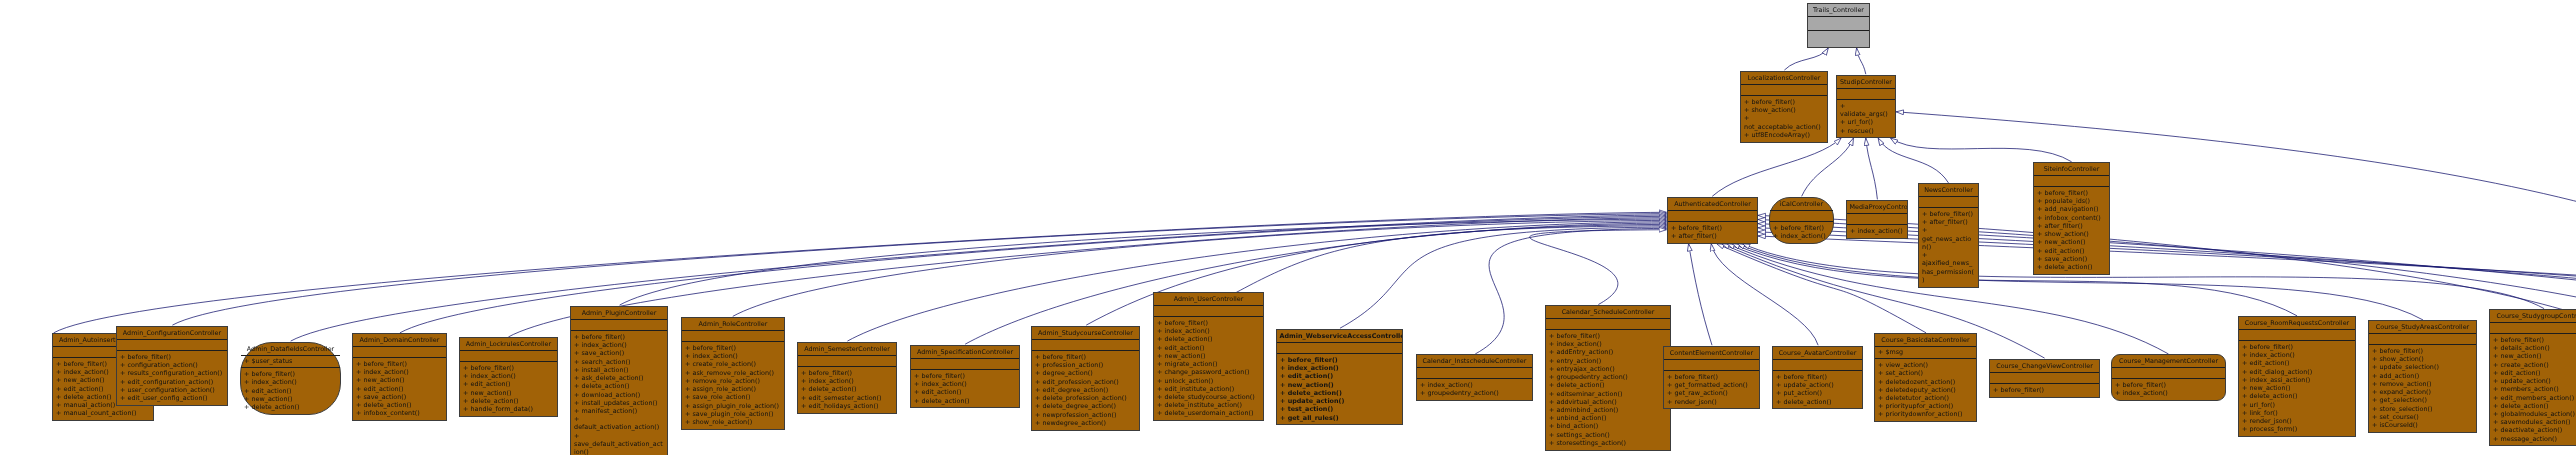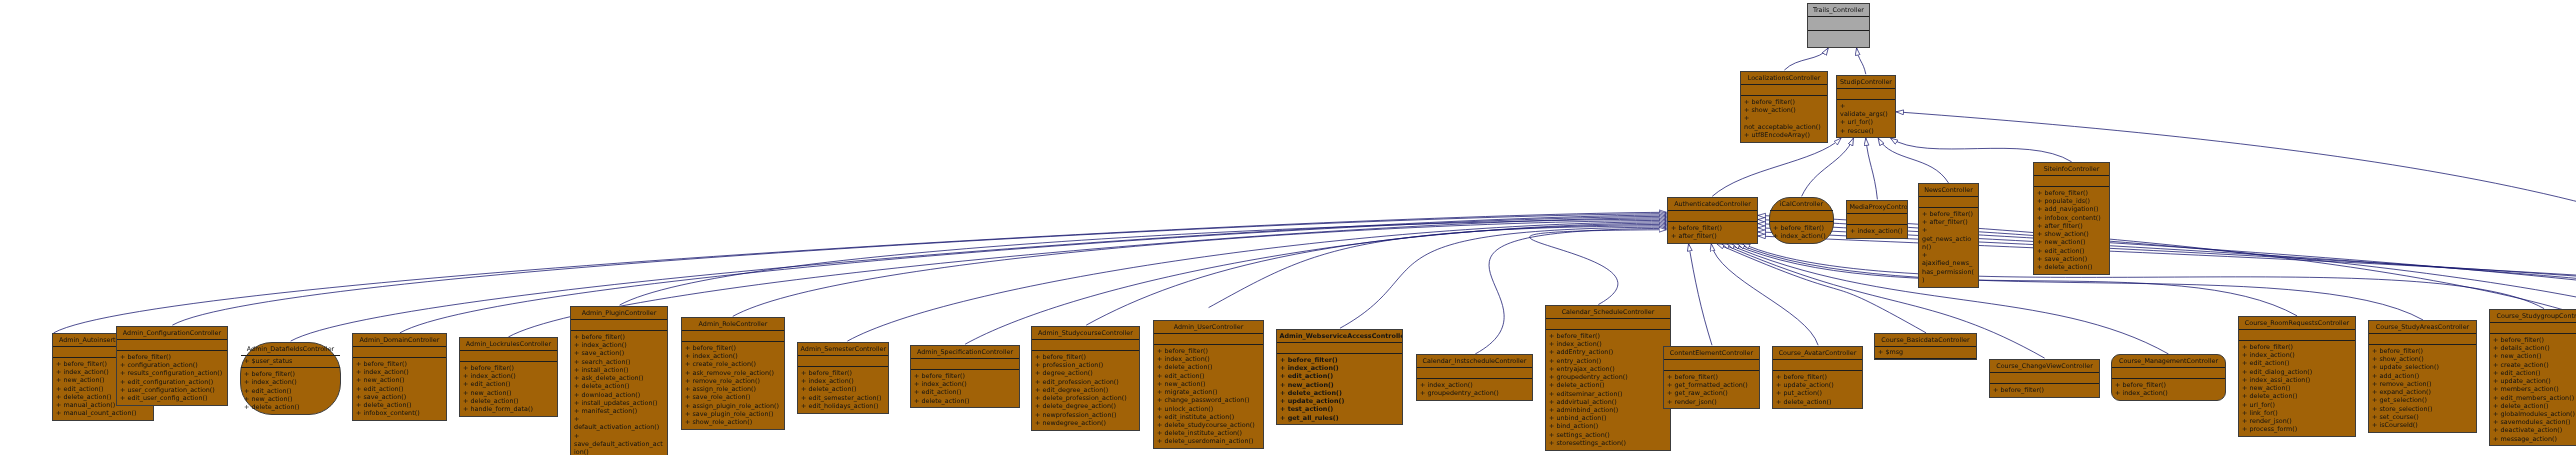--- a/index.html
+++ b/index.html
@@ -229,21 +229,21 @@
           <div>+ create_role_action()</div>
           <div>+ ask_remove_role_action()</div>
           <div>+ remove_role_action()</div>
           <div>+ assign_role_action()</div>
           <div>+ save_role_action()</div>
           <div>+ assign_plugin_role_action()</div>
           <div>+ save_plugin_role_action()</div>
           <div>+ show_role_action()</div>
         </div>
       </div>
-      <div class="node" style="left: 797px; top: 342px; width: 92px;">
+      <div class="node" style="left: 797px; top: 342px; width: 100px;">
         <div class="t">Admin_SemesterController</div>
         <div class="a"></div>
         <div class="m">
           <div>+ before_filter()</div>
           <div>+ index_action()</div>
           <div>+ delete_action()</div>
           <div>+ edit_semester_action()</div>
           <div>+ edit_holidays_action()</div>
         </div>
       </div>
@@ -265,21 +265,21 @@
           <div>+ profession_action()</div>
           <div>+ degree_action()</div>
           <div>+ edit_profession_action()</div>
           <div>+ edit_degree_action()</div>
           <div>+ delete_profession_action()</div>
           <div>+ delete_degree_action()</div>
           <div>+ newprofession_action()</div>
           <div>+ newdegree_action()</div>
         </div>
       </div>
-      <div class="node" style="left: 1153px; top: 320px; width: 111px;">
+      <div class="node" style="left: 1153px; top: 292px; width: 111px;">
         <div class="t">Admin_UserController</div>
         <div class="a"></div>
         <div class="m">
           <div>+ before_filter()</div>
           <div>+ index_action()</div>
           <div>+ delete_action()</div>
           <div>+ edit_action()</div>
           <div>+ new_action()</div>
           <div>+ migrate_action()</div>
           <div>+ change_password_action()</div>
@@ -349,20 +349,29 @@
           <div>+ before_filter()</div>
           <div>+ update_action()</div>
           <div>+ put_action()</div>
           <div>+ delete_action()</div>
         </div>
       </div>
       <div class="node" style="left: 1874px; top: 333px; width: 103px;">
         <div class="t">Course_BasicdataController</div>
         <div class="a">
           <div>+ $msg</div>
+        </div>
+        <div class="m">
+          <div>+ view_action()</div>
+          <div>+ set_action()</div>
+          <div>+ deletedozent_action()</div>
+          <div>+ deletedeputy_action()</div>
+          <div>+ deletetutor_action()</div>
+          <div>+ priorityupfor_action()</div>
+          <div>+ prioritydownfor_action()</div>
         </div>
       </div>
       <div class="node" style="left: 1989px; top: 359px; width: 111px;">
         <div class="t">Course_ChangeViewController</div>
         <div class="a"></div>
         <div class="m">
           <div>+ before_filter()</div>
         </div>
       </div>
       <div class="node" style="left: 2111px; top: 354px; width: 115px; border-radius: 9px;">

